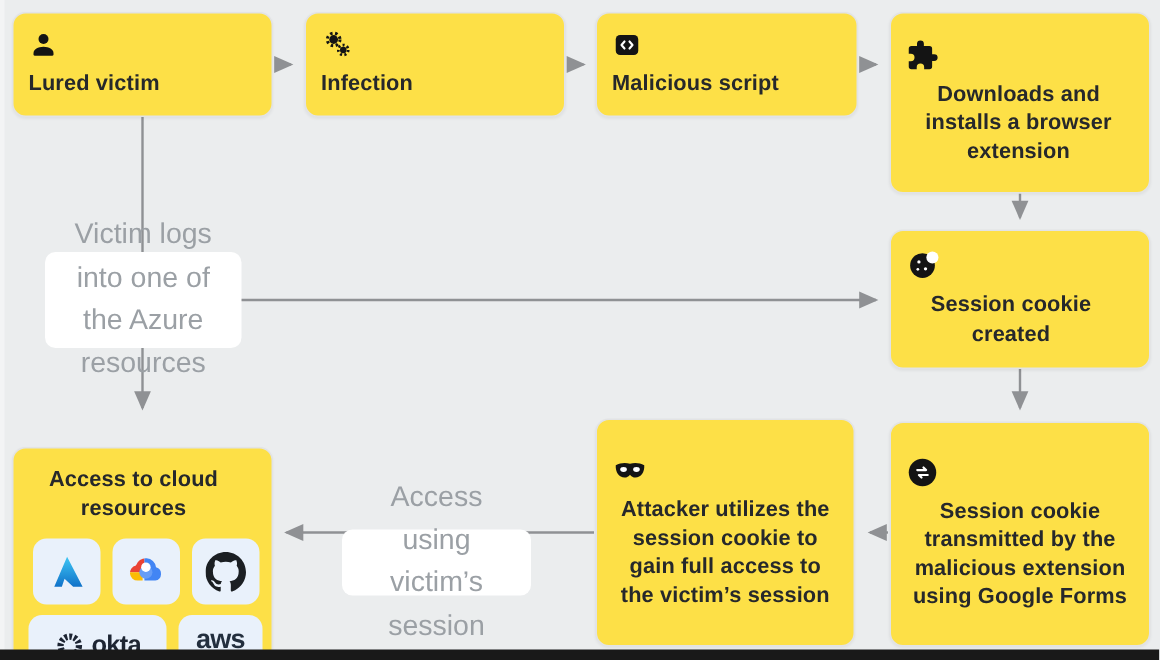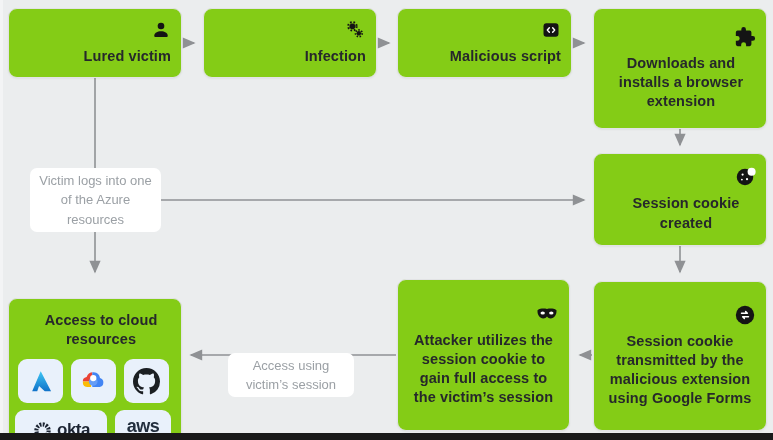--- a/index.html
+++ b/index.html
@@ -3,30 +3,30 @@
 <meta charset="utf-8">
 <style>
   html,body{margin:0;padding:0;background:#ebedee;}
   .stage{
     position:relative;width:773px;height:440px;background:#ebedee;
     font-family:"Liberation Sans",sans-serif;overflow:hidden;
   }
   .stage::before{content:'';position:absolute;left:0;top:0;bottom:0;width:3px;background:#f3f4f5;z-index:0;}
   .connectors{position:absolute;left:0;top:0;z-index:1;pointer-events:none;}
   .node{
-    position:absolute;z-index:2;background:#84cc16;border:1px solid #e2e3e5;border-radius:9px;
+    position:absolute;z-index:2;background:#fde047;border:1px solid #e2e3e5;border-radius:9px;
     box-shadow:0 1px 2px rgba(0,0,0,.05);
-    display:flex;flex-direction:column;align-items:flex-end;justify-content:center;
+    display:flex;flex-direction:column;align-items:flex-start;justify-content:center;
     text-align:center;gap:6px;padding:8px 10px;box-sizing:border-box;
   }
   .label{font-size:14.5px;font-weight:700;color:#26282b;line-height:1.32;letter-spacing:.1px;}
   .nicon{height:22px;display:flex;align-items:center;justify-content:center;}
   .edge-label{
     position:absolute;z-index:3;background:#fff;border-radius:7px;
-    color:#9ba0a5;font-size:13px;line-height:1.5;font-weight:400;
+    color:#9ba0a5;font-size:19px;line-height:1.5;font-weight:400;
     display:flex;align-items:center;justify-content:center;text-align:center;
     padding:4px 8px;box-sizing:border-box;
   }
   .tiles{display:flex;flex-direction:column;gap:7px;margin-top:10px;align-items:center;}
   .tile-row{display:flex;gap:8px;justify-content:center;}
   .tile{background:#e9f1fb;border-radius:9px;display:flex;align-items:center;justify-content:center;}
   .tile.sq{width:45px;height:44px;}
   .tile.okta{width:92px;height:40px;gap:4px;}
   .tile.aws{width:56px;height:40px;flex-direction:column;}
   .okta-word{font-size:17px;font-weight:700;color:#1d2533;letter-spacing:-0.5px;}

